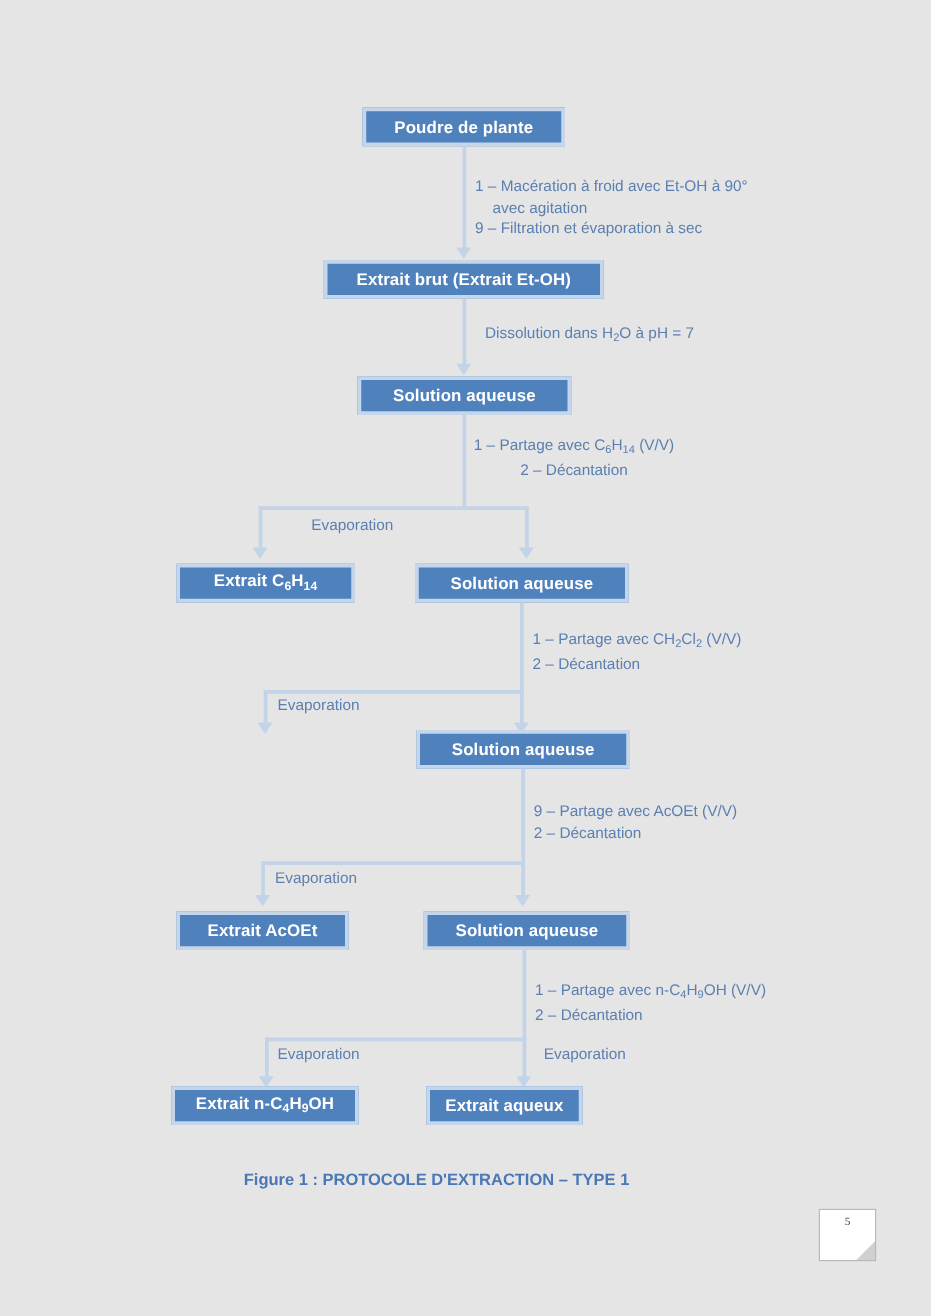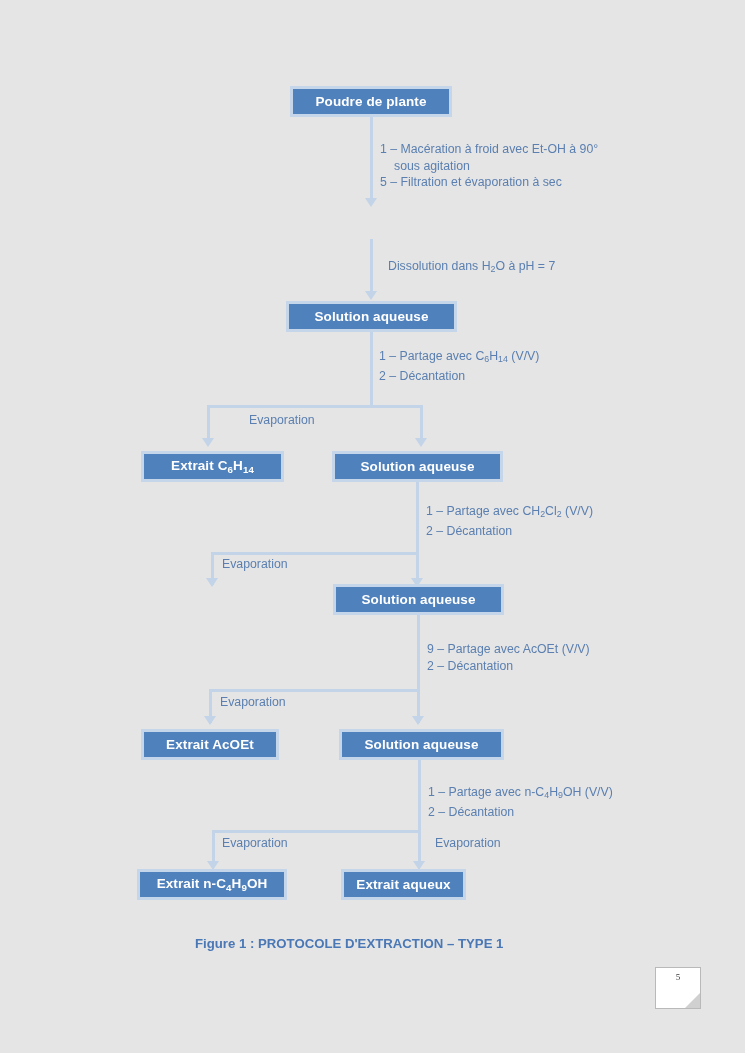--- a/index.html
+++ b/index.html
@@ -119,40 +119,43 @@
 
 <div id="page">
 
   <div class="node" style="left:290px; top:86px; width:162px; height:31px;">
     <span>Poudre de plante</span>
   </div>
 
   <div class="vline" style="left:370px; top:117px; height:86px;"></div>
   <div class="arrowhead" style="left:365px; top:198px;"></div>
 
-  <div class="annot" style="left:380px; top:141px;"><span>1 – Macération à froid avec Et-OH à 90°</span><br><span style="display:inline-block; padding-left:14px;">sous agitation</span><br><span>5 – Filtration et évaporation à sec</span></div>
-
+  <div class="annot" style="left:380px; top:141px;"><span>1 – Macération à froid avec Et-OH à 90°</span><br><span style="display:inline-block; padding-left:14px;">avec agitation</span><br><span>9 – Filtration et évaporation à sec</span></div>
+
+  <div class="node" style="left:259px; top:208px; width:224px; height:31px;">
+    <span>Extrait brut (Extrait Et-OH)</span>
+  </div>
 
   <div class="vline" style="left:370px; top:239px; height:57px;"></div>
   <div class="arrowhead" style="left:365px; top:291px;"></div>
 
   <div class="annot" style="left:388px; top:258px;">Dissolution dans H<sub>2</sub>O à pH = 7</div>
 
   <div class="node" style="left:286px; top:301px; width:171px; height:31px;">
     <span>Solution aqueuse</span>
   </div>
 
   <div class="vline" style="left:370px; top:332px; height:75px;"></div>
   <div class="hline" style="left:207px; top:405px; width:216px;"></div>
   <div class="vline" style="left:207px; top:405px; height:38px;"></div>
   <div class="arrowhead" style="left:202px; top:438px;"></div>
   <div class="vline" style="left:420px; top:405px; height:38px;"></div>
   <div class="arrowhead" style="left:415px; top:438px;"></div>
 
-  <div class="annot" style="left:379px; top:348px;"><span>1 – Partage avec C<sub>6</sub>H<sub>14</sub> (V/V)</span><br><span>2 – Décantation</span></div>
+  <div class="annot" style="left:379px; top:348px;text-align:center;"><span>1 – Partage avec C<sub>6</sub>H<sub>14</sub> (V/V)</span><br><span>2 – Décantation</span></div>
 
   <div class="annot" style="left:249px; top:412px;"><span>Evaporation</span></div>
 
   <div class="node" style="left:141px; top:451px; width:143px; height:31px;">
     <span>Extrait C<sub>6</sub>H<sub>14</sub></span>
   </div>
 
   <div class="node" style="left:332px; top:451px; width:171px; height:31px;">
     <span>Solution aqueuse</span>
   </div>

